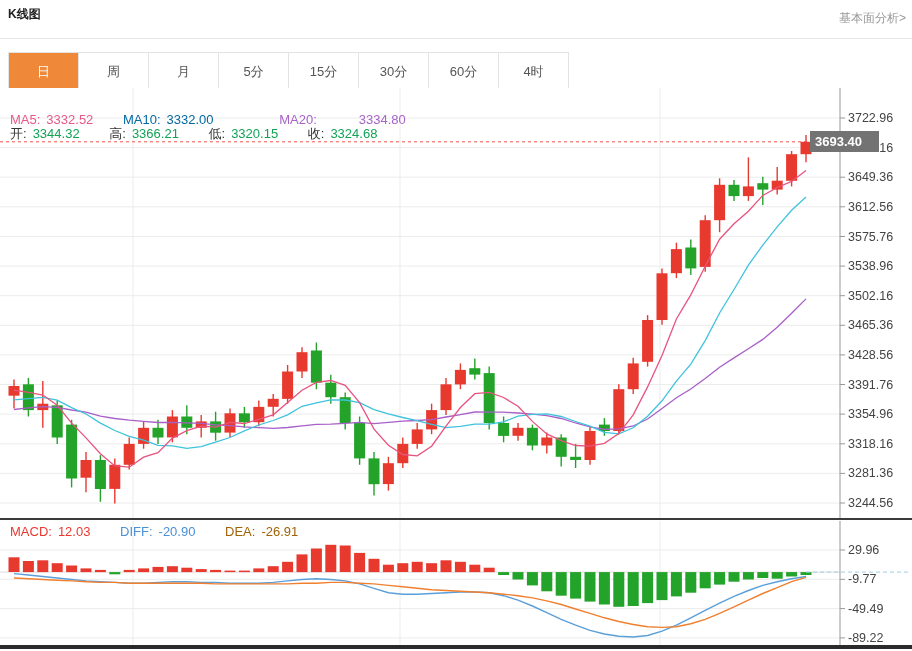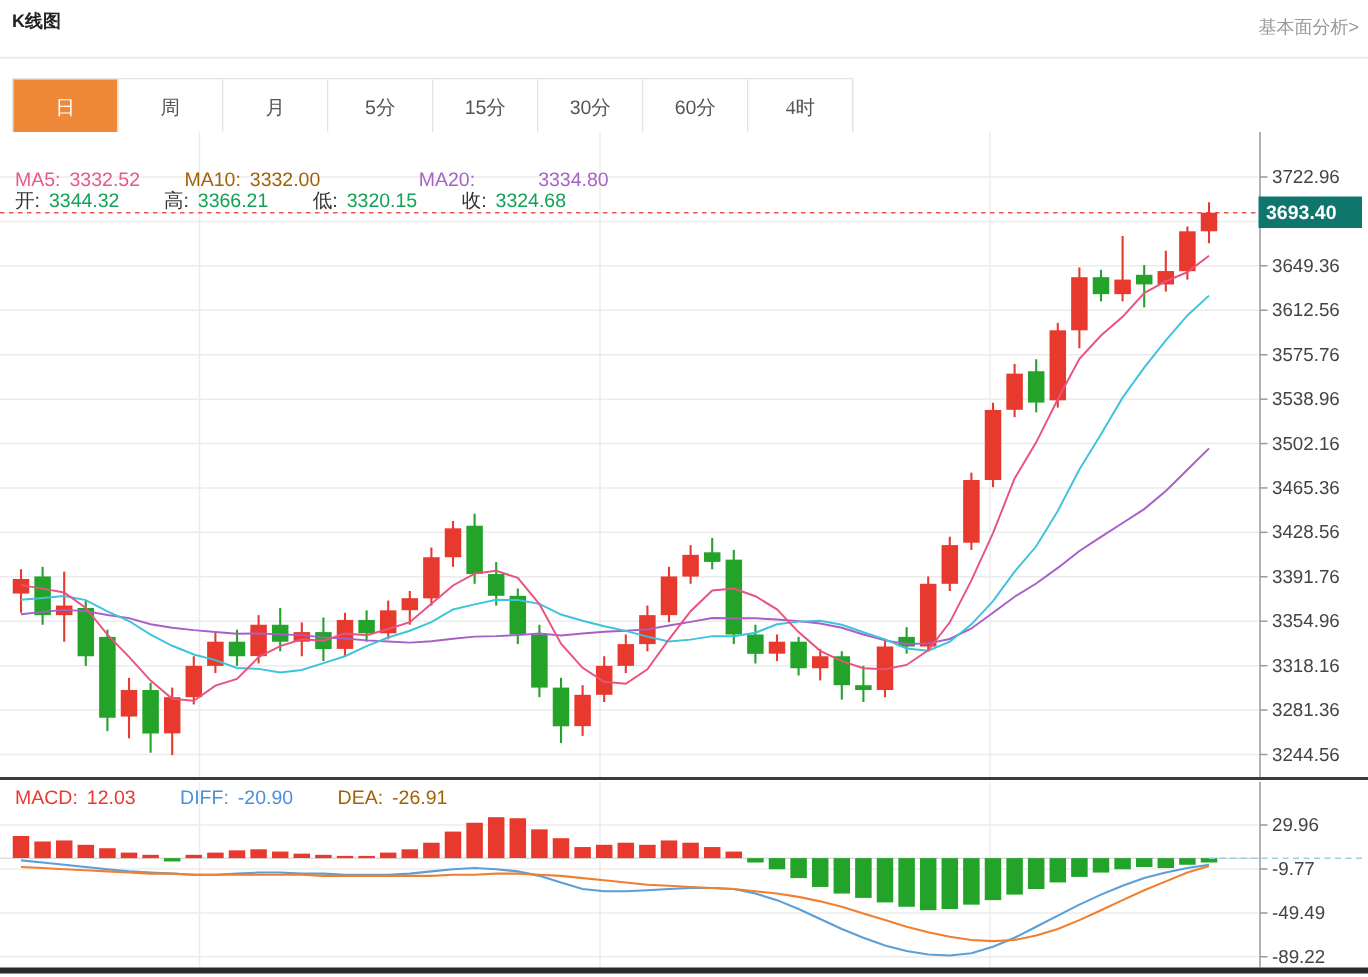--- a/index.html
+++ b/index.html
@@ -4,36 +4,36 @@
 <style>
   html,body{margin:0;padding:0;background:#fff;width:912px;height:651px;overflow:hidden;
     font-family:"Liberation Sans","DejaVu Sans",sans-serif;}
   #stage{position:relative;width:912px;height:651px;background:#fff;}
   .page-title{position:absolute;left:8px;top:6px;font-size:12px;font-weight:700;color:#222;}
   .fund-link{position:absolute;right:6px;top:10px;font-size:12px;color:#999;cursor:pointer;text-decoration:none;}
   .hdr-divider{position:absolute;left:0;top:38px;width:912px;height:1px;background:#e8e8e8;}
   .tabbar{position:absolute;left:8px;top:52px;display:flex;border:1px solid #e3e3e3;height:37px;box-sizing:content-box;}
   .tab{width:69px;height:37px;line-height:37px;text-align:center;font-size:13px;color:#555;
     border-right:1px solid #e3e3e3;background:#fff;cursor:pointer;user-select:none;}
-  .tab:last-child{border-right:none;font-family:Liberation Serif, serif;}
+  .tab:last-child{border-right:none;}
   .tab.active{background:#f0883a;color:#fff;}
   .pane{position:absolute;left:0;width:912px;background:#fff;}
   #main-pane{top:88px;height:431px;cursor:crosshair;}
   #macd-pane{top:521px;height:124px;cursor:crosshair;}
   .pane svg{position:absolute;left:0;top:0;}
   .pane svg text{font-family:"Liberation Sans","DejaVu Sans",sans-serif;font-size:12.5px;fill:#444;}
   .overlay-row{position:absolute;left:10px;font-size:13px;white-space:nowrap;pointer-events:none;}
   .overlay-row span{margin-right:6px;}
   .lbl{color:#333;}
   .val-green{color:#12a356;}
-  .ma5{color:#e8588a;} .ma10{color:#a16207;} .ma20{color:#a863c9;margin-left:36px;}
+  .ma5{color:#e8588a;} .ma10{color:#0369a1;} .ma20{color:#a863c9;margin-left:36px;}
   .macd-red{color:#e8392f;} .diff-blue{color:#4a90d9;} .dea-orange{color:#a16207;}
   .gap{display:inline-block;width:14px;}
-  #price-badge{position:absolute;left:839px;top:132px;width:69px;height:21px;line-height:21px;
-    background:#0f766e;color:#fff;font-size:13px;font-weight:700;padding-left:5px;box-sizing:border-box;z-index:5;}
+  #price-badge{position:absolute;left:810px;top:132px;width:69px;height:21px;line-height:21px;
+    background:#737373;color:#fff;font-size:13px;font-weight:700;padding-left:5px;box-sizing:border-box;z-index:5;}
   .sep-dark{position:absolute;left:0;top:518px;width:912px;height:2px;background:#3a3a3a;}
   .bottom-border{position:absolute;left:0;top:645px;width:912px;height:4px;background:#2b2b2b;}
 </style>
 </head>
 <body>
 
 <div id="stage">
   <div class="page-title">K线图</div>
   <a class="fund-link">基本面分析&gt;</a>
   <div class="hdr-divider"></div>

